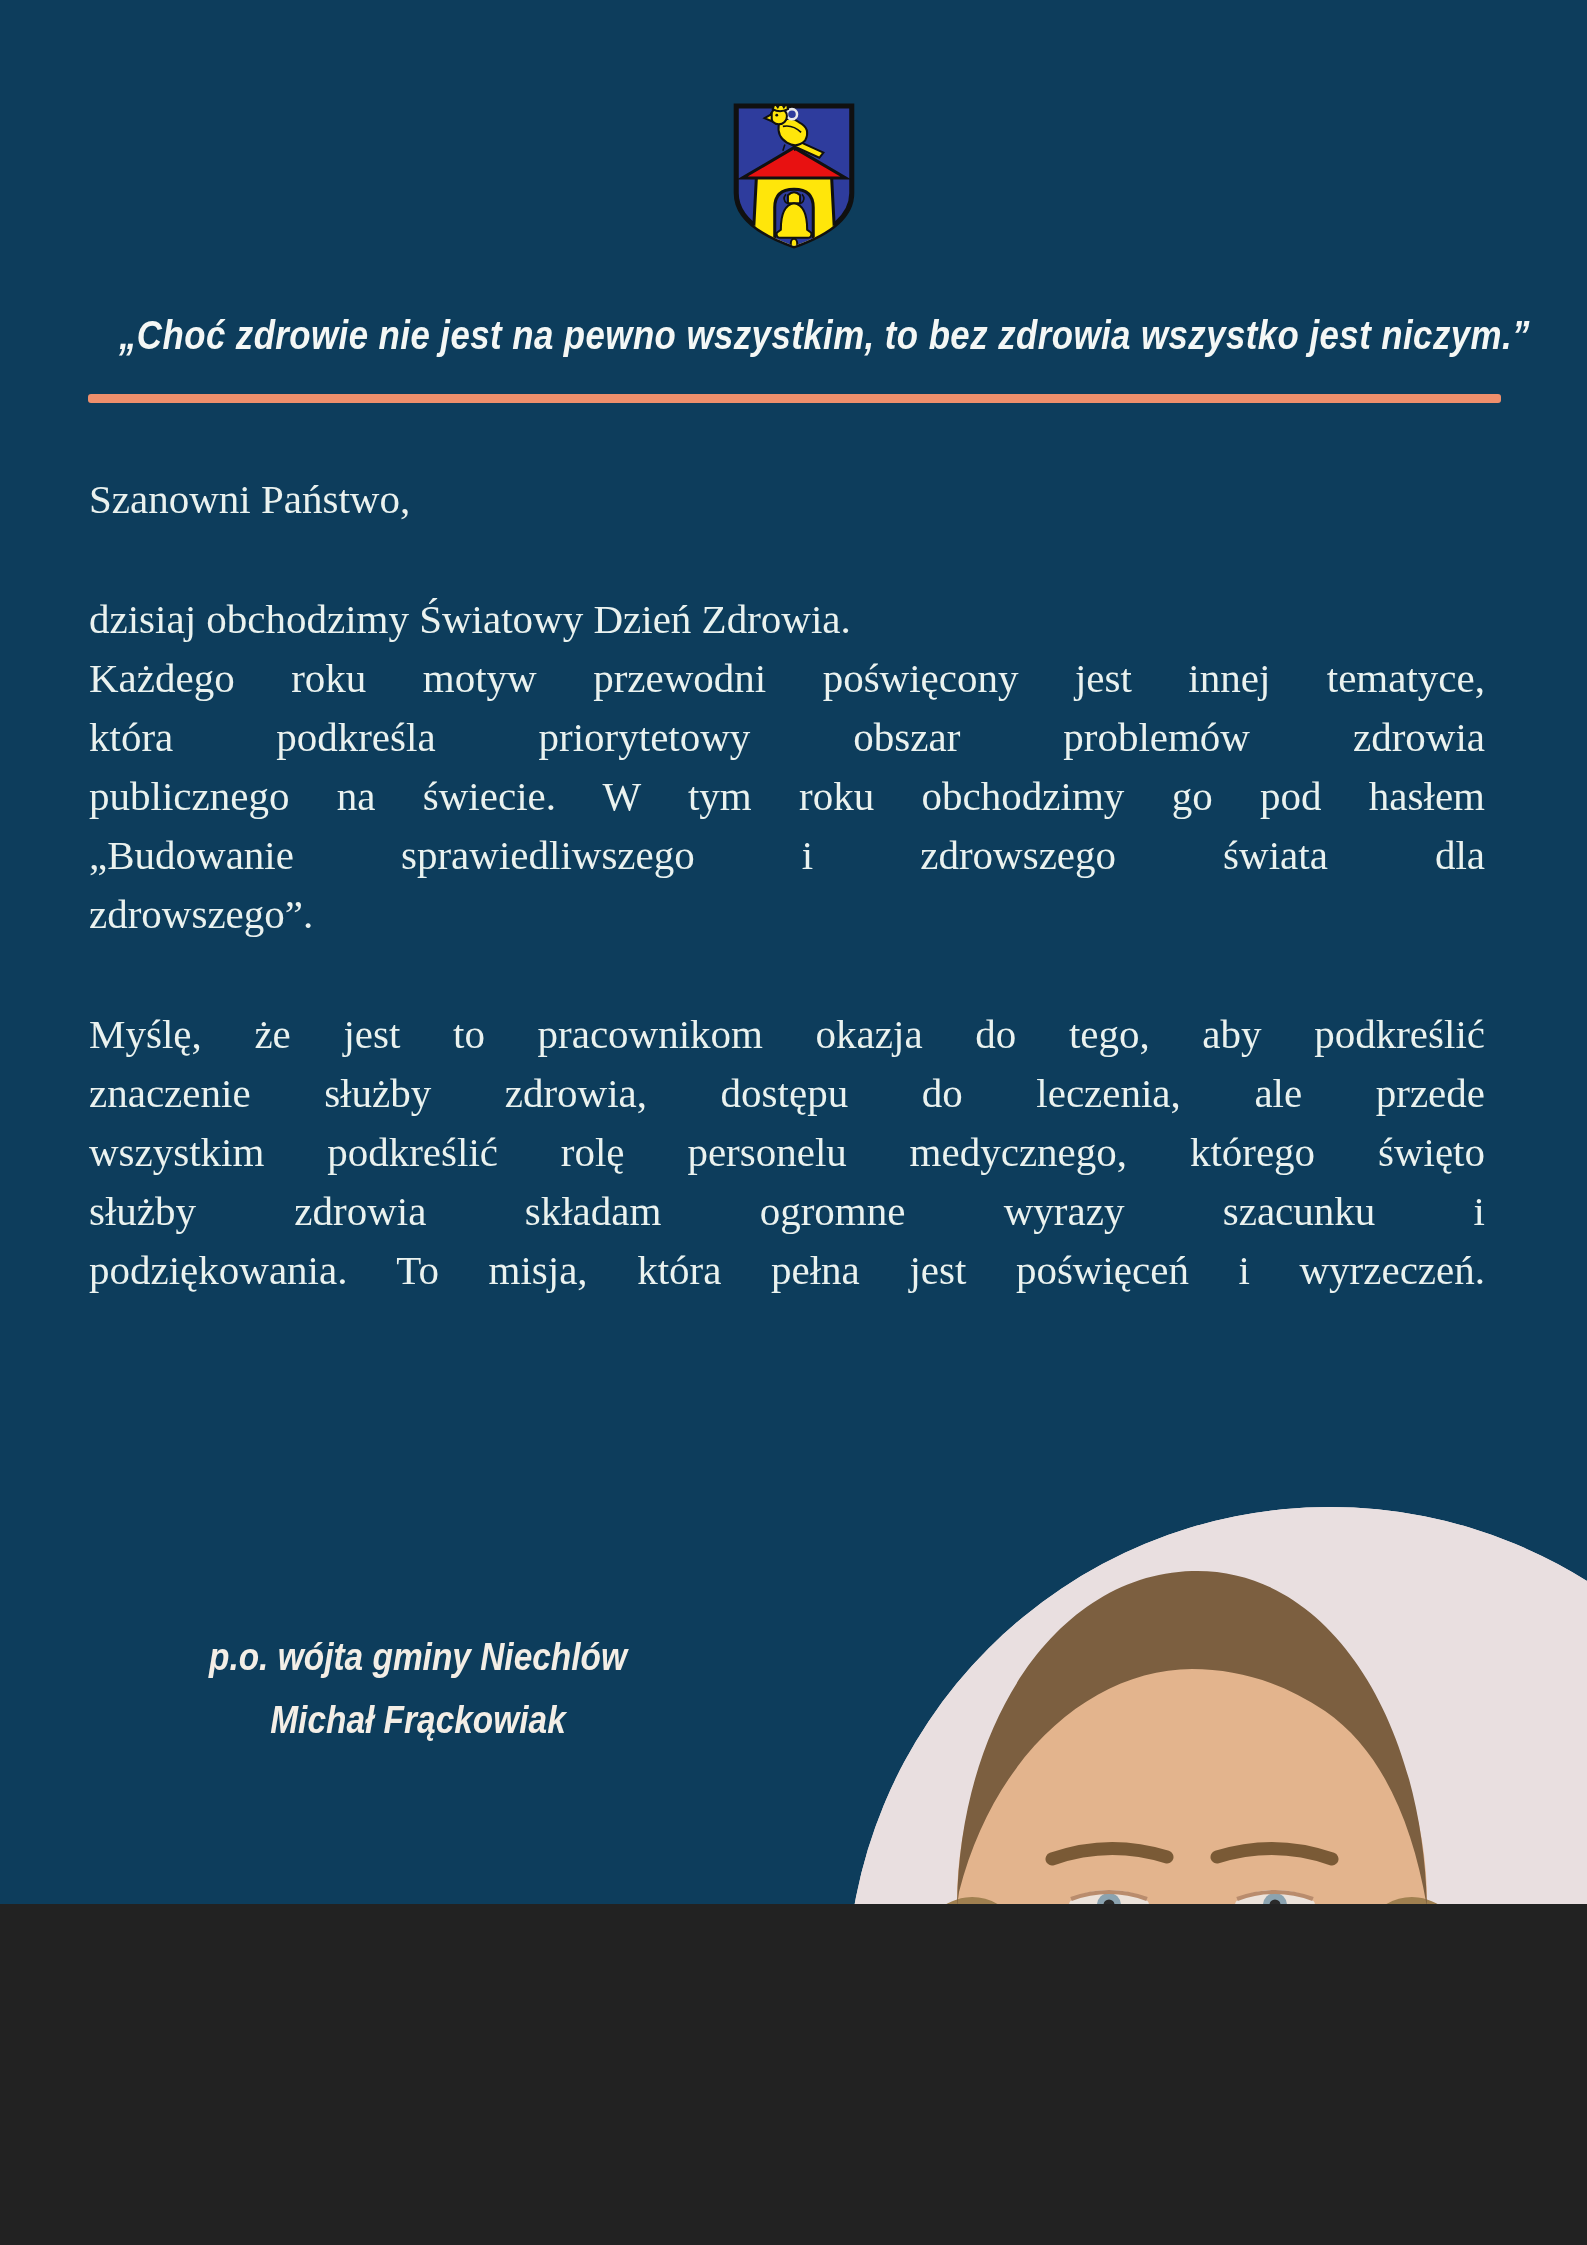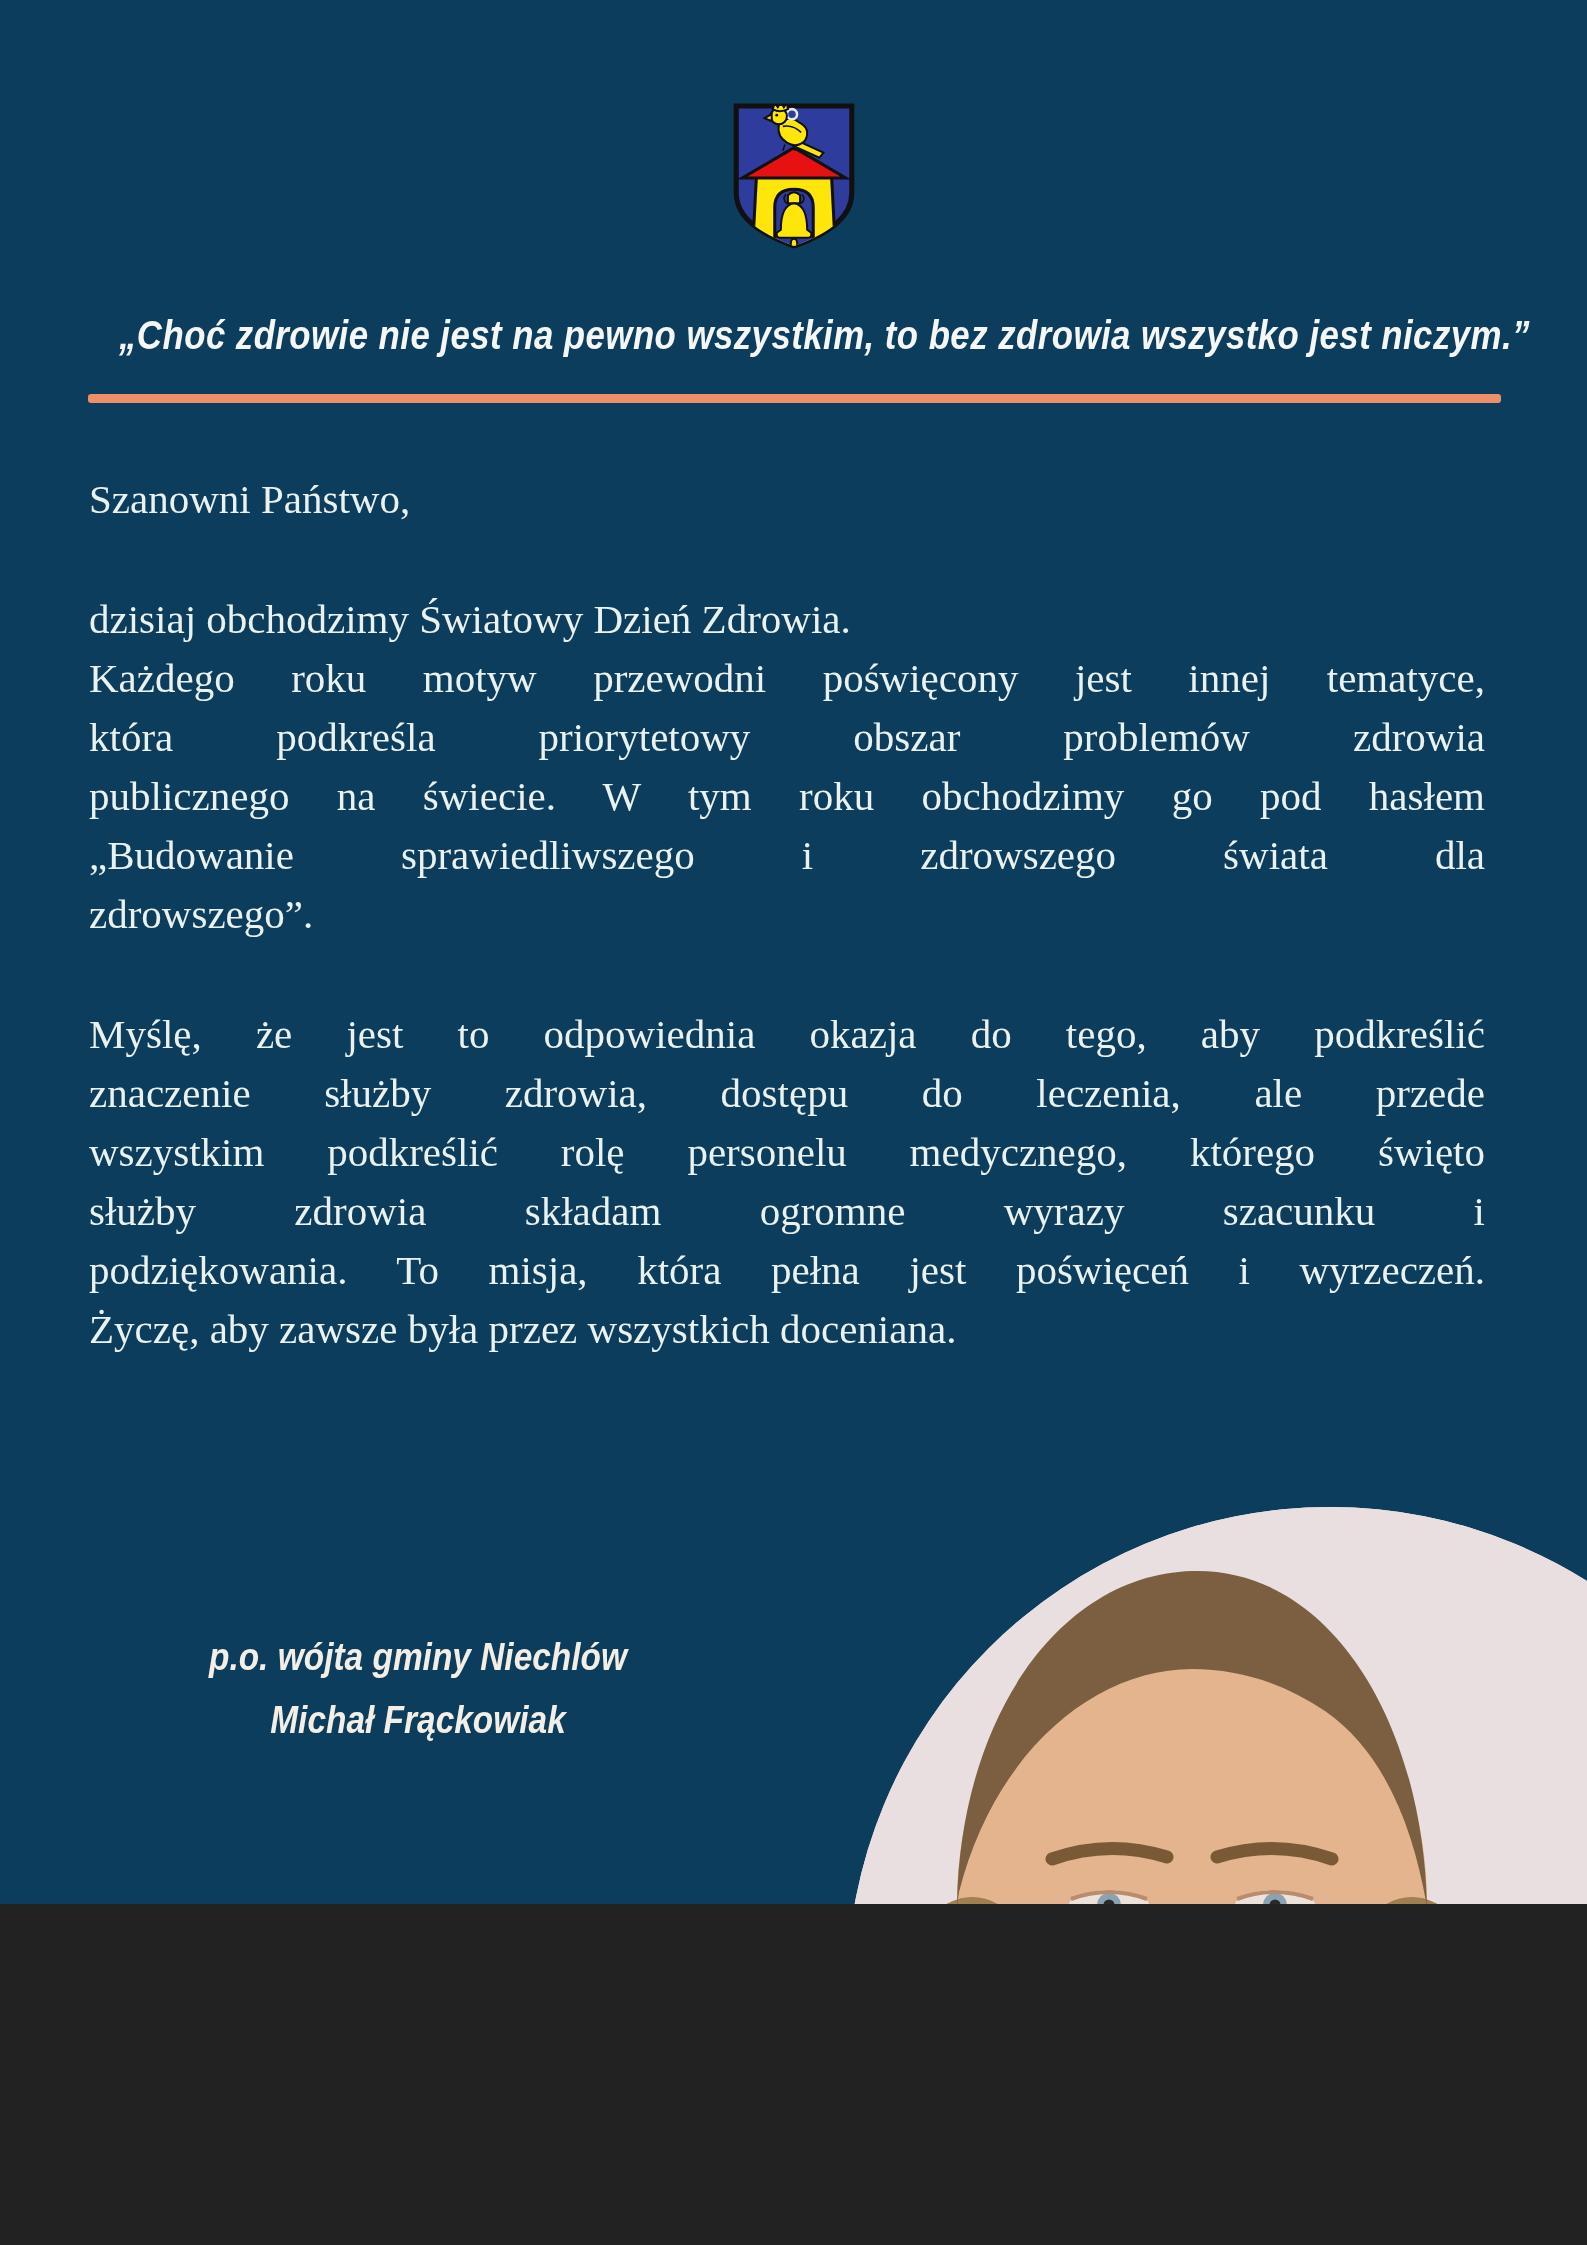--- a/index.html
+++ b/index.html
@@ -131,26 +131,25 @@
       </div>
       <div class="para">
         <div class="bline">dzisiaj obchodzimy Światowy Dzień Zdrowia.</div>
         <div class="bline just">Każdego roku motyw przewodni poświęcony jest innej tematyce,</div>
         <div class="bline just">która podkreśla priorytetowy obszar problemów zdrowia</div>
         <div class="bline just">publicznego na świecie. W tym roku obchodzimy go pod hasłem</div>
         <div class="bline just">„Budowanie sprawiedliwszego i zdrowszego świata dla</div>
         <div class="bline">zdrowszego”.</div>
       </div>
       <div class="para">
-        <div class="bline just">Myślę, że jest to odpowiednia okazja do tego, aby podkreślić</div>
+        <div class="bline just">Myślę, że jest to pracownikom okazja do tego, aby podkreślić</div>
         <div class="bline just">znaczenie służby zdrowia, dostępu do leczenia, ale przede</div>
         <div class="bline just">wszystkim podkreślić rolę personelu medycznego, którego święto</div>
         <div class="bline just">służby zdrowia składam ogromne wyrazy szacunku i</div>
         <div class="bline just">podziękowania. To misja, która pełna jest poświęceń i wyrzeczeń.</div>
-        <div class="bline">Życzę, aby zawsze była przez wszystkich doceniana.</div>
       </div>
     </div>
 
   <div class="signature">
     <div>p.o. wójta gminy Niechlów</div>
     <div>Michał Frąckowiak</div>
   </div>
 
   <div class="portrait">
     <svg viewBox="0 0 966 966" aria-hidden="true">

